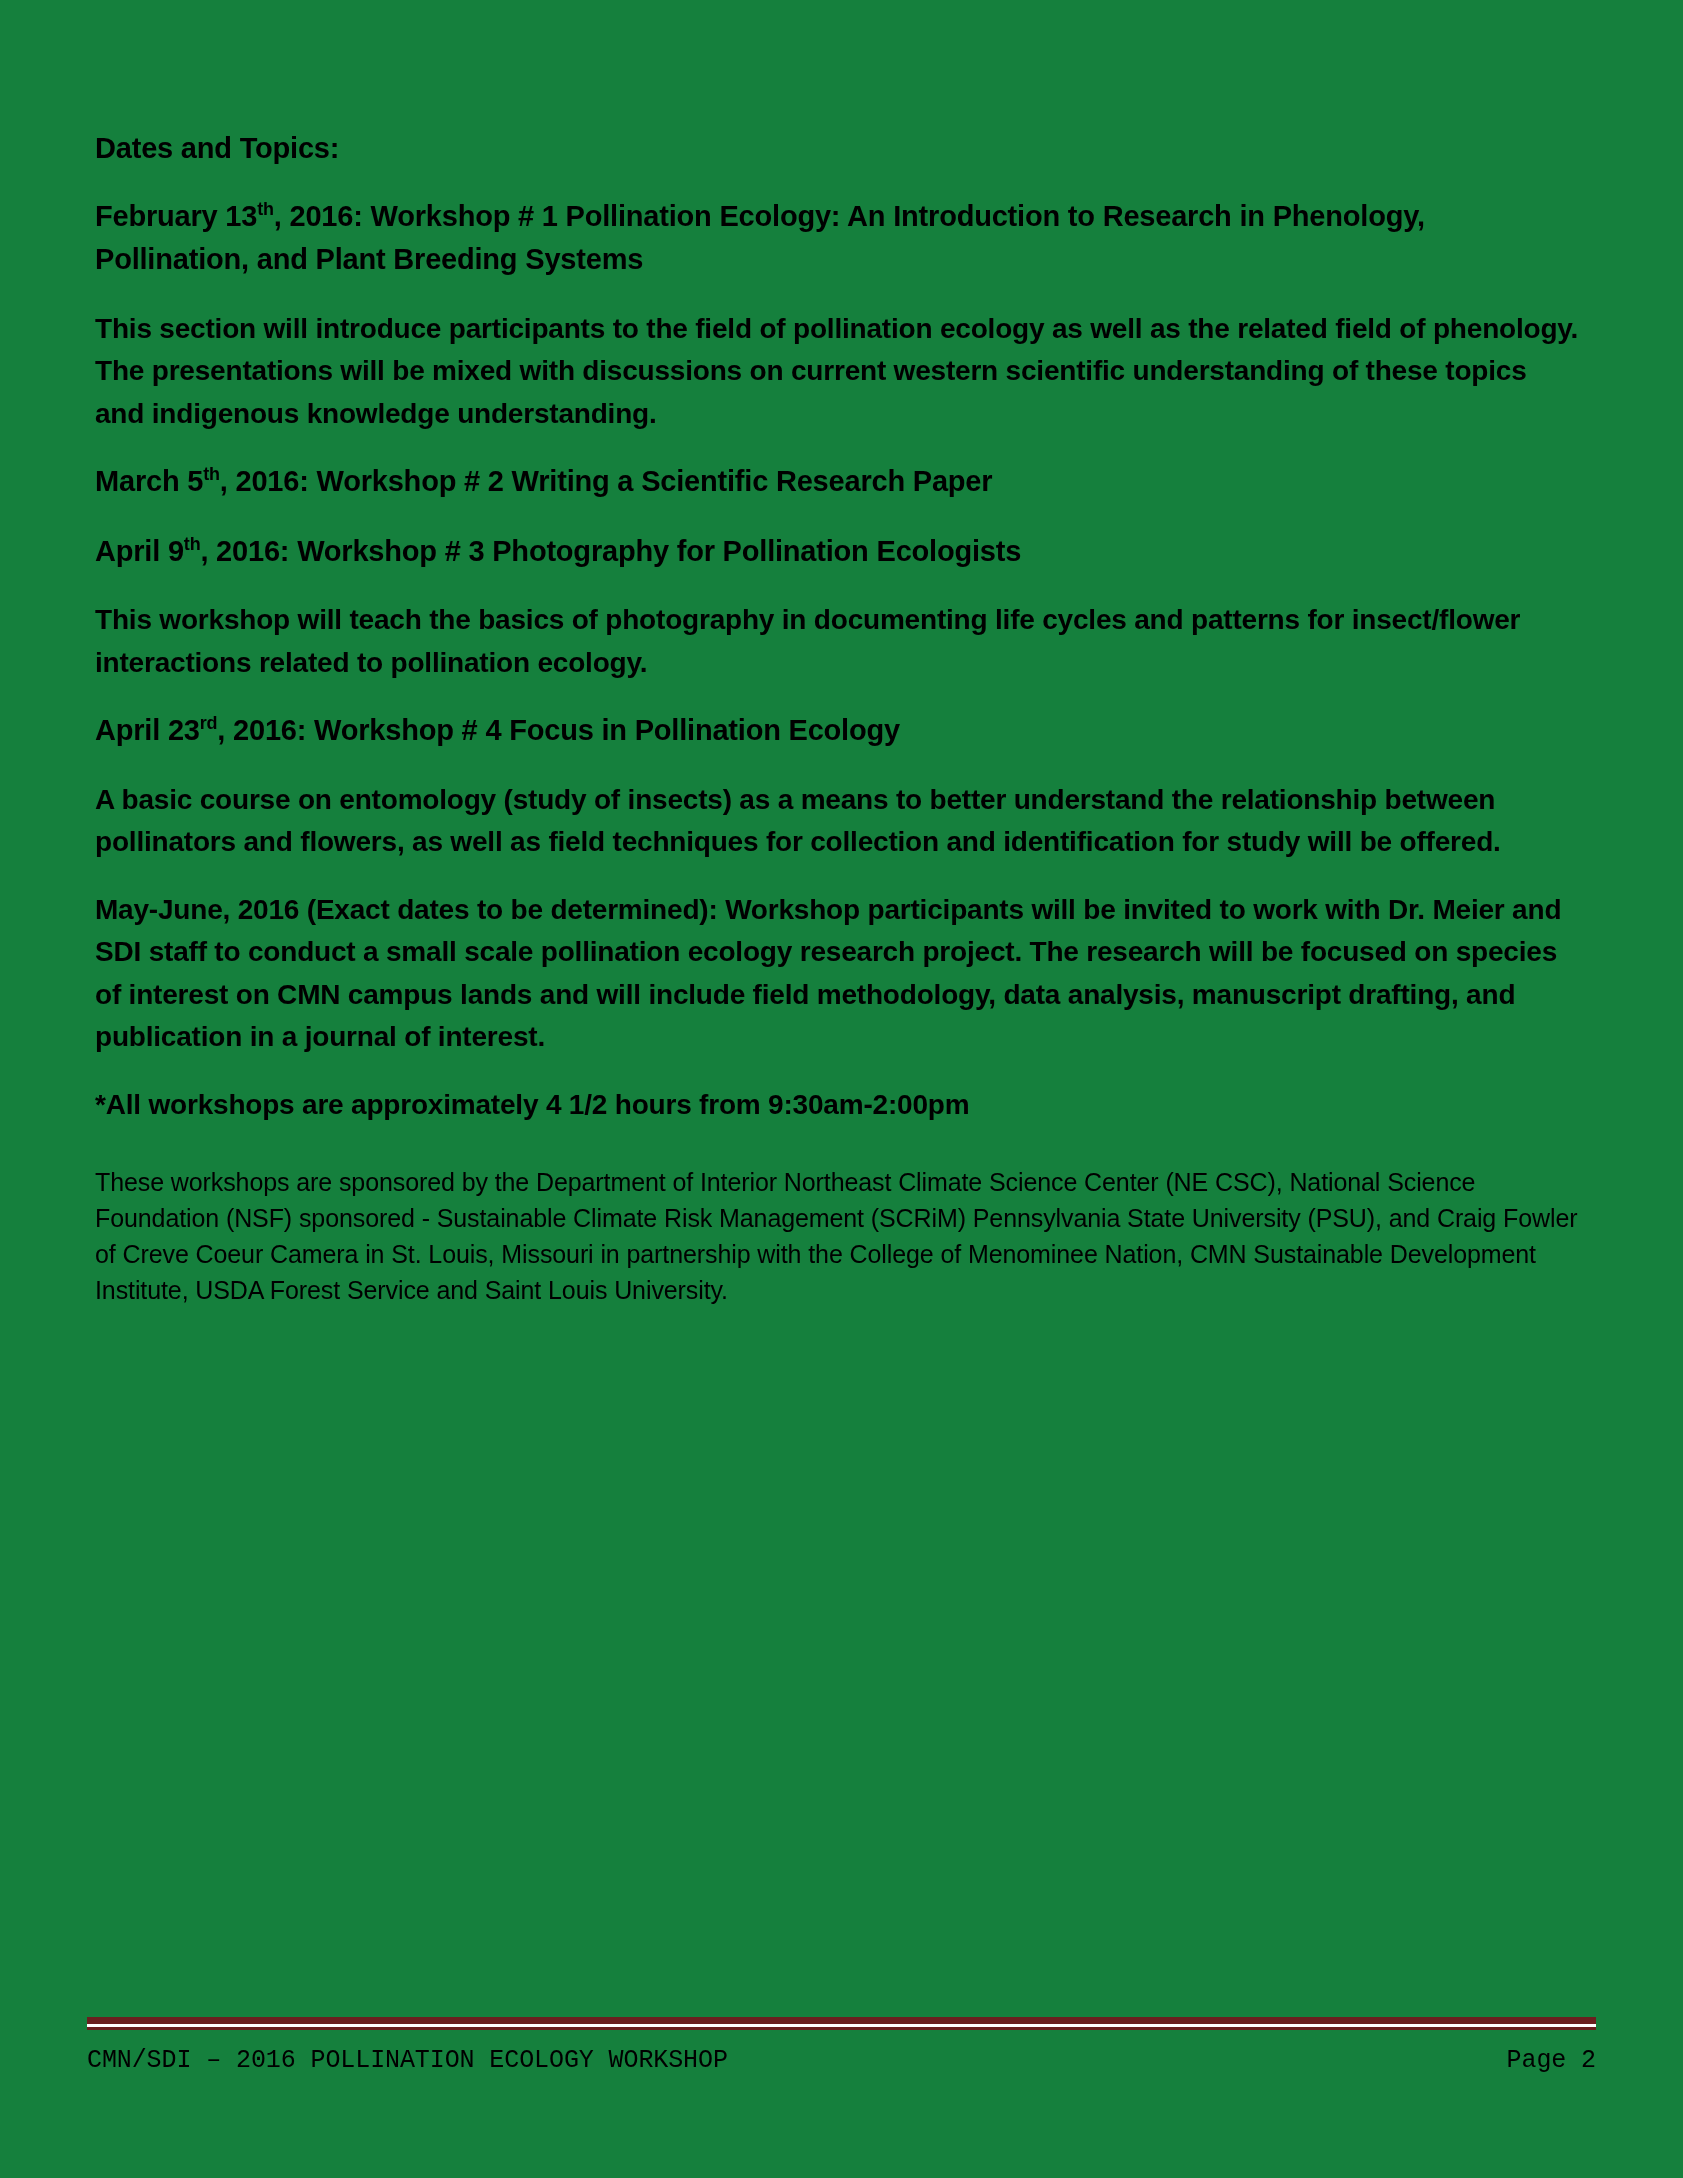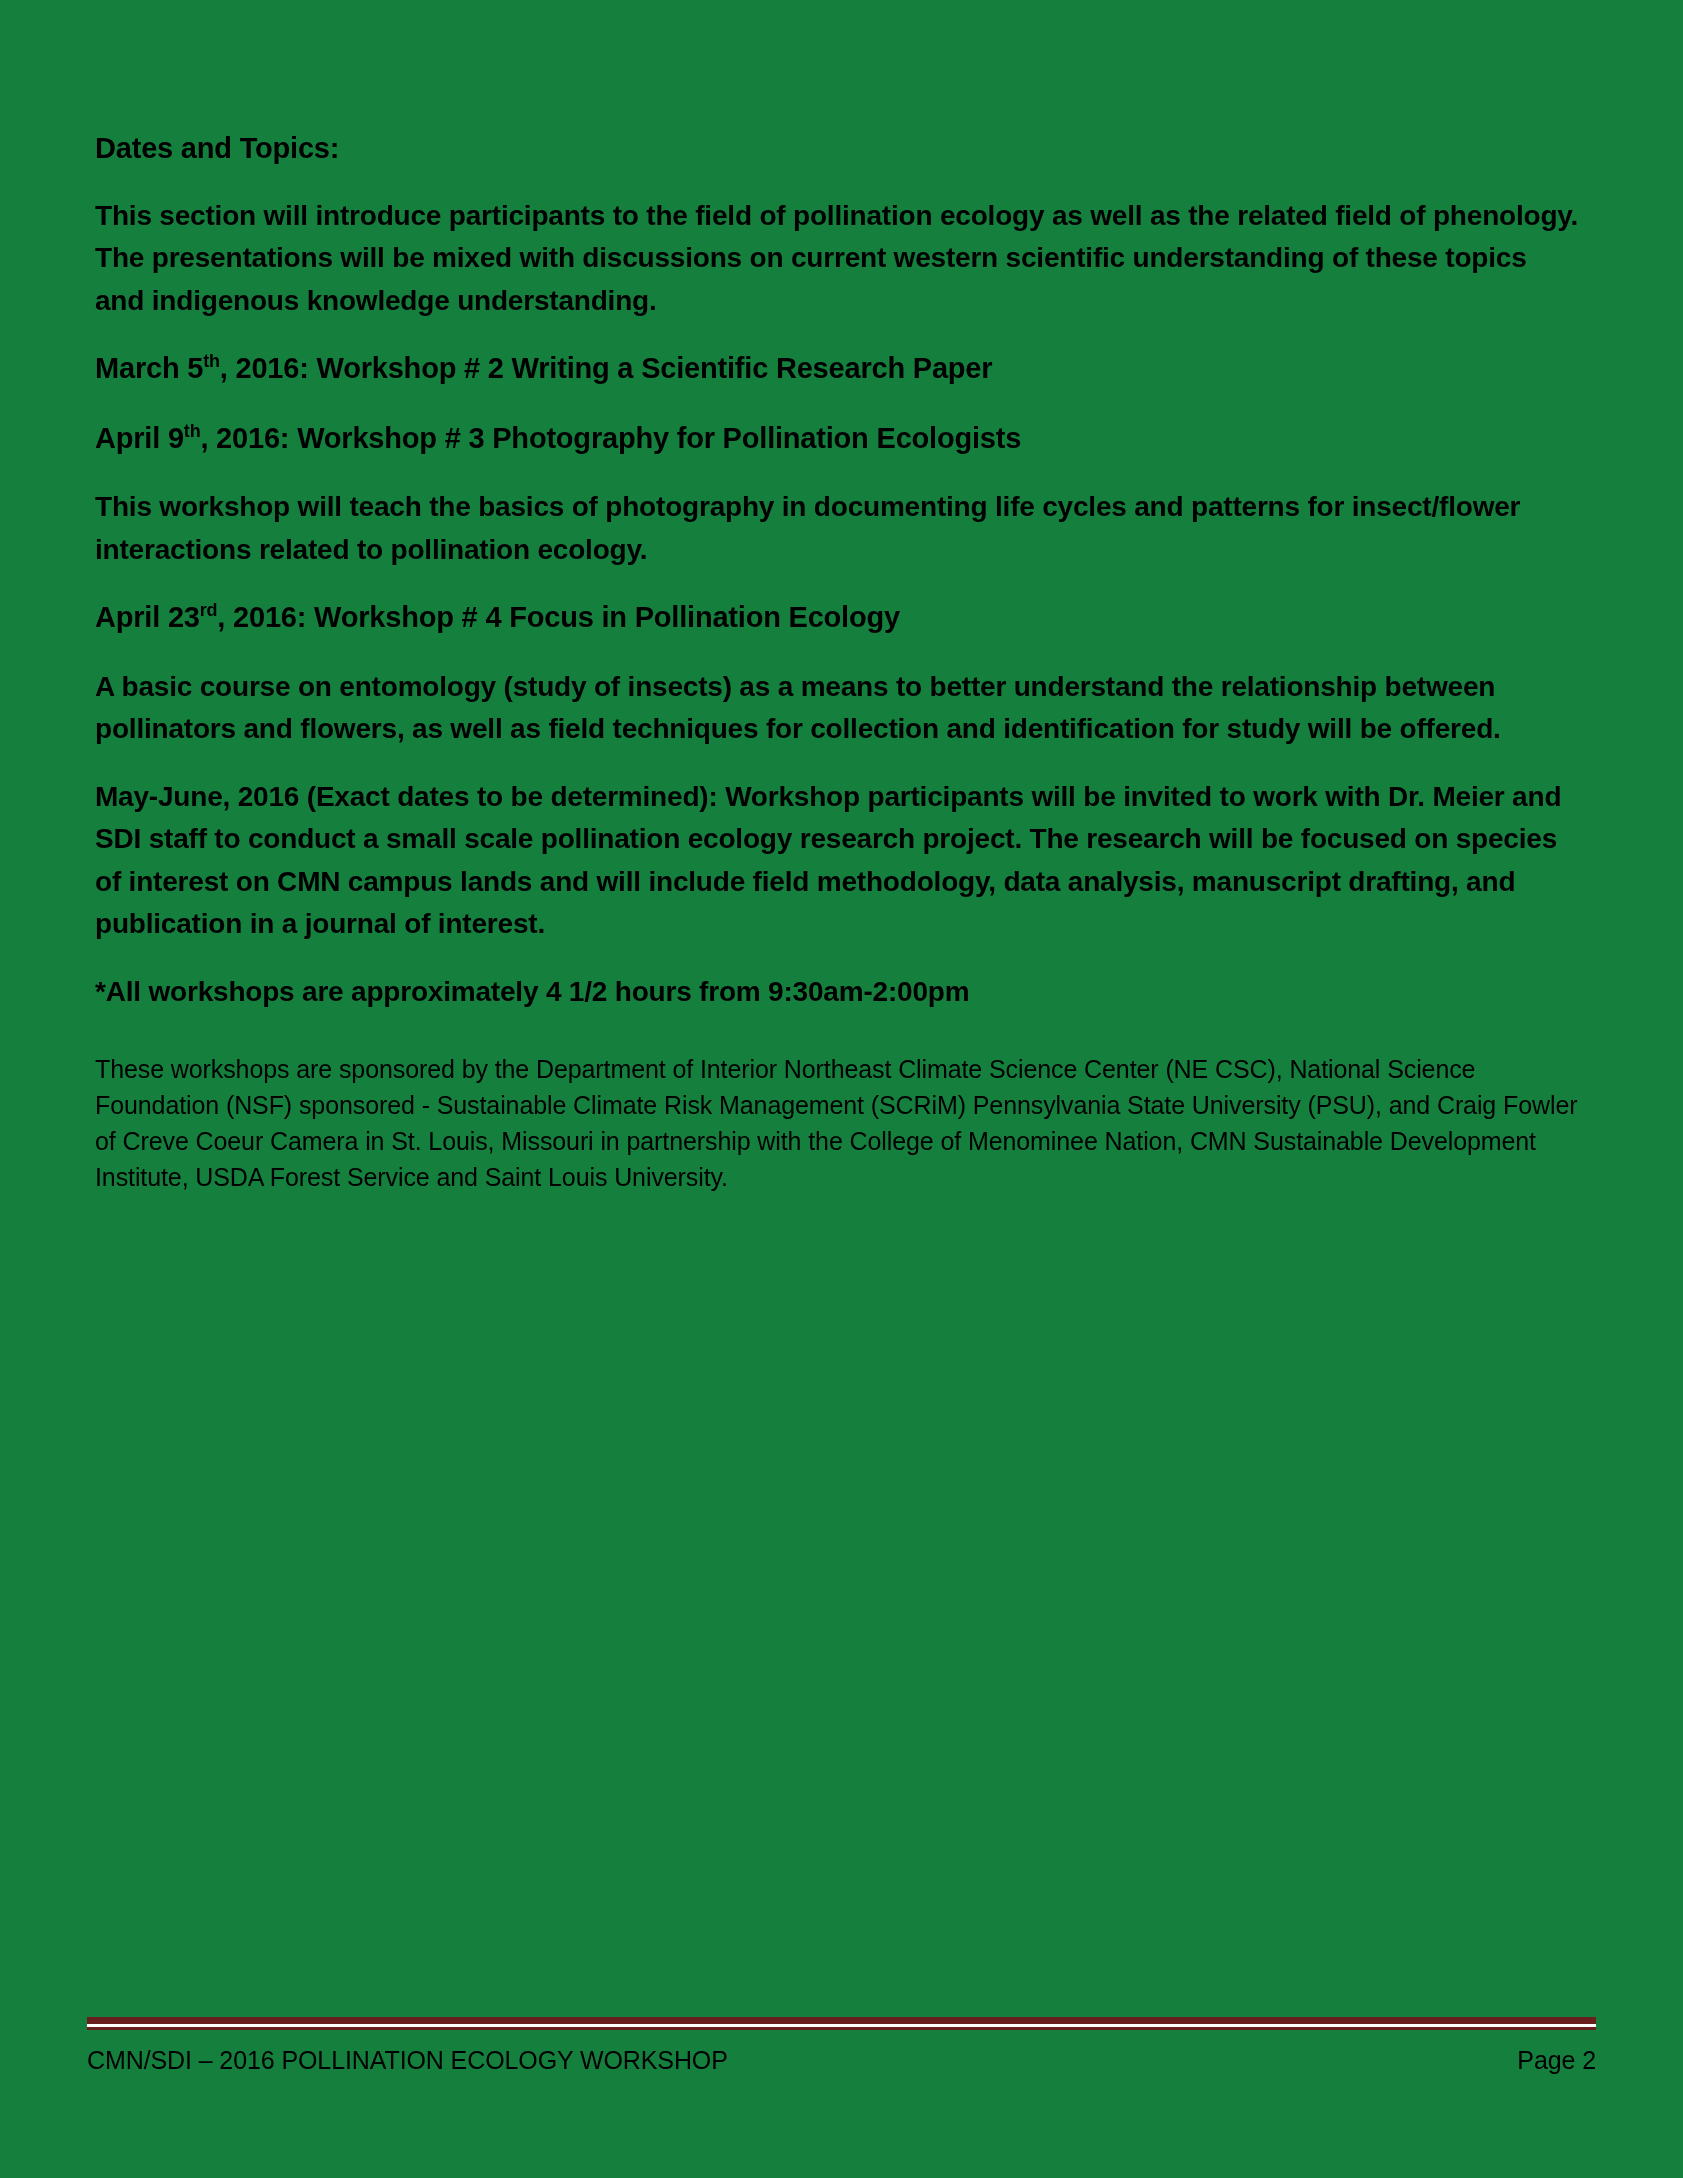--- a/index.html
+++ b/index.html
@@ -72,20 +72,21 @@
   }
 
   .spacer-lg { height: 12px; }
 
   
   .footer {
     position: absolute;
     left: 87px;
     right: 87px;
     bottom: 103px;
+    font-family: Liberation Mono, monospace;
   }
   .footer-rule-thick {
     height: 7px;
     background: #6a1f1f;
     width: 100%;
   }
   .footer-rule-gap {
     height: 3px;
     background: #ffffff;
     width: 100%;
@@ -107,20 +108,21 @@
 </style>
 </head>
 <body>
 
 <div class="page">
 
   <div class="content">
 
     <p class="heading">Dates and Topics:</p>
 
+    <p class="heading block"><span>February 13</span><sup>th</sup><span>, 2016: Workshop # 1 Pollination Ecology: An Introduction to Research in Phenology, Pollination, and Plant Breeding Systems</span></p>
     <p class="para"> This section will introduce participants to the field of pollination ecology as well as the related field of phenology.  The presentations will be mixed with discussions on current western scientific understanding of these topics and indigenous knowledge understanding.</p>
 
     <p class="heading block"><span>March 5</span><sup>th</sup><span>, 2016: Workshop # 2 Writing a Scientific Research Paper</span></p>
 
     <p class="heading block"><span>April 9</span><sup>th</sup><span>, 2016: Workshop # 3 Photography for Pollination Ecologists</span></p>
     <p class="para">This workshop will teach the basics of photography in documenting life cycles and patterns for insect/flower interactions related to pollination ecology.</p>
 
     <p class="heading block"><span>April 23</span><sup>rd</sup><span>, 2016: Workshop # 4 Focus in Pollination Ecology</span></p>
     <p class="para">A basic course on entomology (study of insects) as a means to better understand the relationship between pollinators and flowers, as well as field techniques for collection and identification for study will be offered.</p>
 

